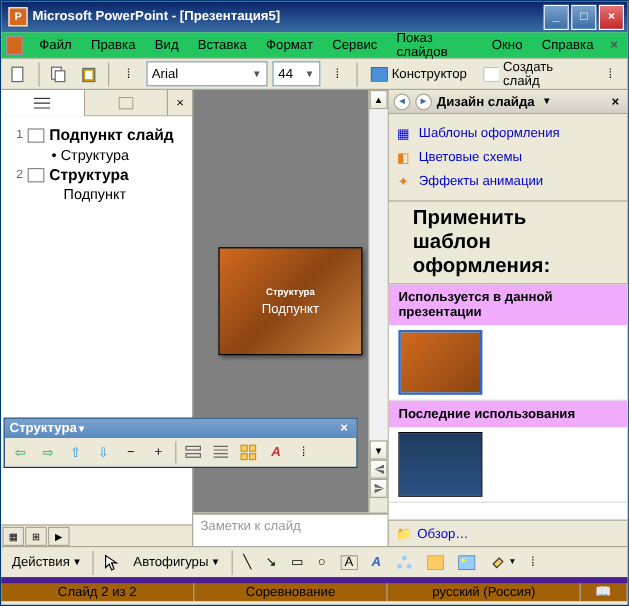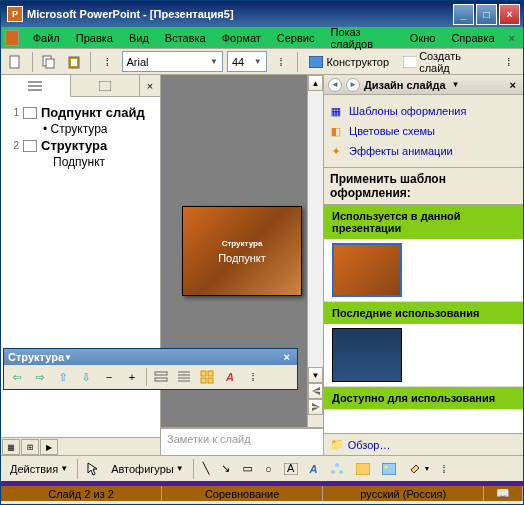--- a/index.html
+++ b/index.html
@@ -44,24 +44,24 @@
 .scrollv{position:absolute;right:0;top:0;bottom:28px;width:16px;background:#ece9d8;border-left:1px solid #aca899}
 .scrollv .sbtn{height:16px;background:linear-gradient(#fff,#ece9d8);border:1px solid #aca899;display:flex;align-items:center;justify-content:center;font-size:8px;cursor:pointer}
 .scrollv .strack{height:calc(100% - 76px);background:#f0f0f0}
 .rightpane{width:200px;border-left:1px solid #aca899;display:flex;flex-direction:column;background:#ece9d8}
 .rphdr{height:20px;background:linear-gradient(#ece9d8,#d4d0c8);display:flex;align-items:center;padding:0 4px;border-bottom:1px solid #aca899;font-weight:bold;gap:4px}
 .rphdr .navarrow{width:14px;height:14px;border:1px solid #aca899;background:#fff;border-radius:7px;display:flex;align-items:center;justify-content:center;font-size:8px;cursor:pointer;color:#3a6ea5}
 .rphdr .closex{margin-left:auto;cursor:pointer;padding:0 3px}
 .rplinks{padding:6px 4px;border-bottom:1px solid #aca899}
 .rplink{display:flex;align-items:center;padding:2px 0;gap:5px;color:#0000cc;cursor:pointer}
 .rplink .lico{width:16px;height:16px;display:flex;align-items:center;justify-content:center;font-size:11px}
-.rplbl{padding:4px 6px;font-weight:bold;font-size:12px}
+.rplbl{padding:4px 20px;font-weight:bold;font-size:17px}
 .rplist{flex:1;overflow:auto;border-top:1px solid #aca899;background:#fff}
 .rpgrp{border-bottom:1px solid #ddd}
-.rpgt{font-weight:bold;padding:5px 8px;font-size:11px;background:#84cc16}
+.rpgt{font-weight:bold;padding:5px 8px;font-size:11px;background:#f0abfc}
 .rpthumb{margin:4px 8px;display:flex;gap:4px}
 .thumb{width:70px;height:54px;border:1px solid #000;cursor:pointer}
 .thumb.sel{border:2px solid #316ac5}
 .thumb.orange{background:linear-gradient(135deg,#d2691e,#8b4513)}
 .thumb.blue{background:linear-gradient(#1e3a5f,#2c5282)}
 .rpfoot{padding:4px 6px;border-top:1px solid #aca899;display:flex;align-items:center;gap:4px;color:#0000cc;cursor:pointer}
 .floatwin{position:absolute;left:3px;top:348px;width:295px;background:#ece9d8;border:1px solid #003c74;z-index:10}
 .fwtitle{height:16px;background:linear-gradient(#7ba2ce,#5a8ac0);color:#fff;display:flex;align-items:center;padding:0 4px;font-size:10px;font-weight:bold}
 .fwtitle .fwclose{margin-left:auto;cursor:pointer;padding:0 3px}
 .fwtitle .fwdd{cursor:pointer;margin-right:4px;font-size:8px}
@@ -237,23 +237,20 @@
         <div class="rpgt">Используется в данной презентации</div>
         <div class="rpthumb">
             <div class="thumb orange sel"></div>
           </div>
       </div>
       <div class="rpgrp">
         <div class="rpgt">Последние использования</div>
         <div class="rpthumb">
             <div class="thumb blue"></div>
           </div>
-      </div>
-      <div class="rpgrp">
-        <div class="rpgt">Доступно для использования</div>
       </div>
     </div>
     <div class="rpfoot">
       <span>📁</span>
       <span>Обзор…</span>
     </div>
   </div>
 </div>
 
 <div class="floatwin">

